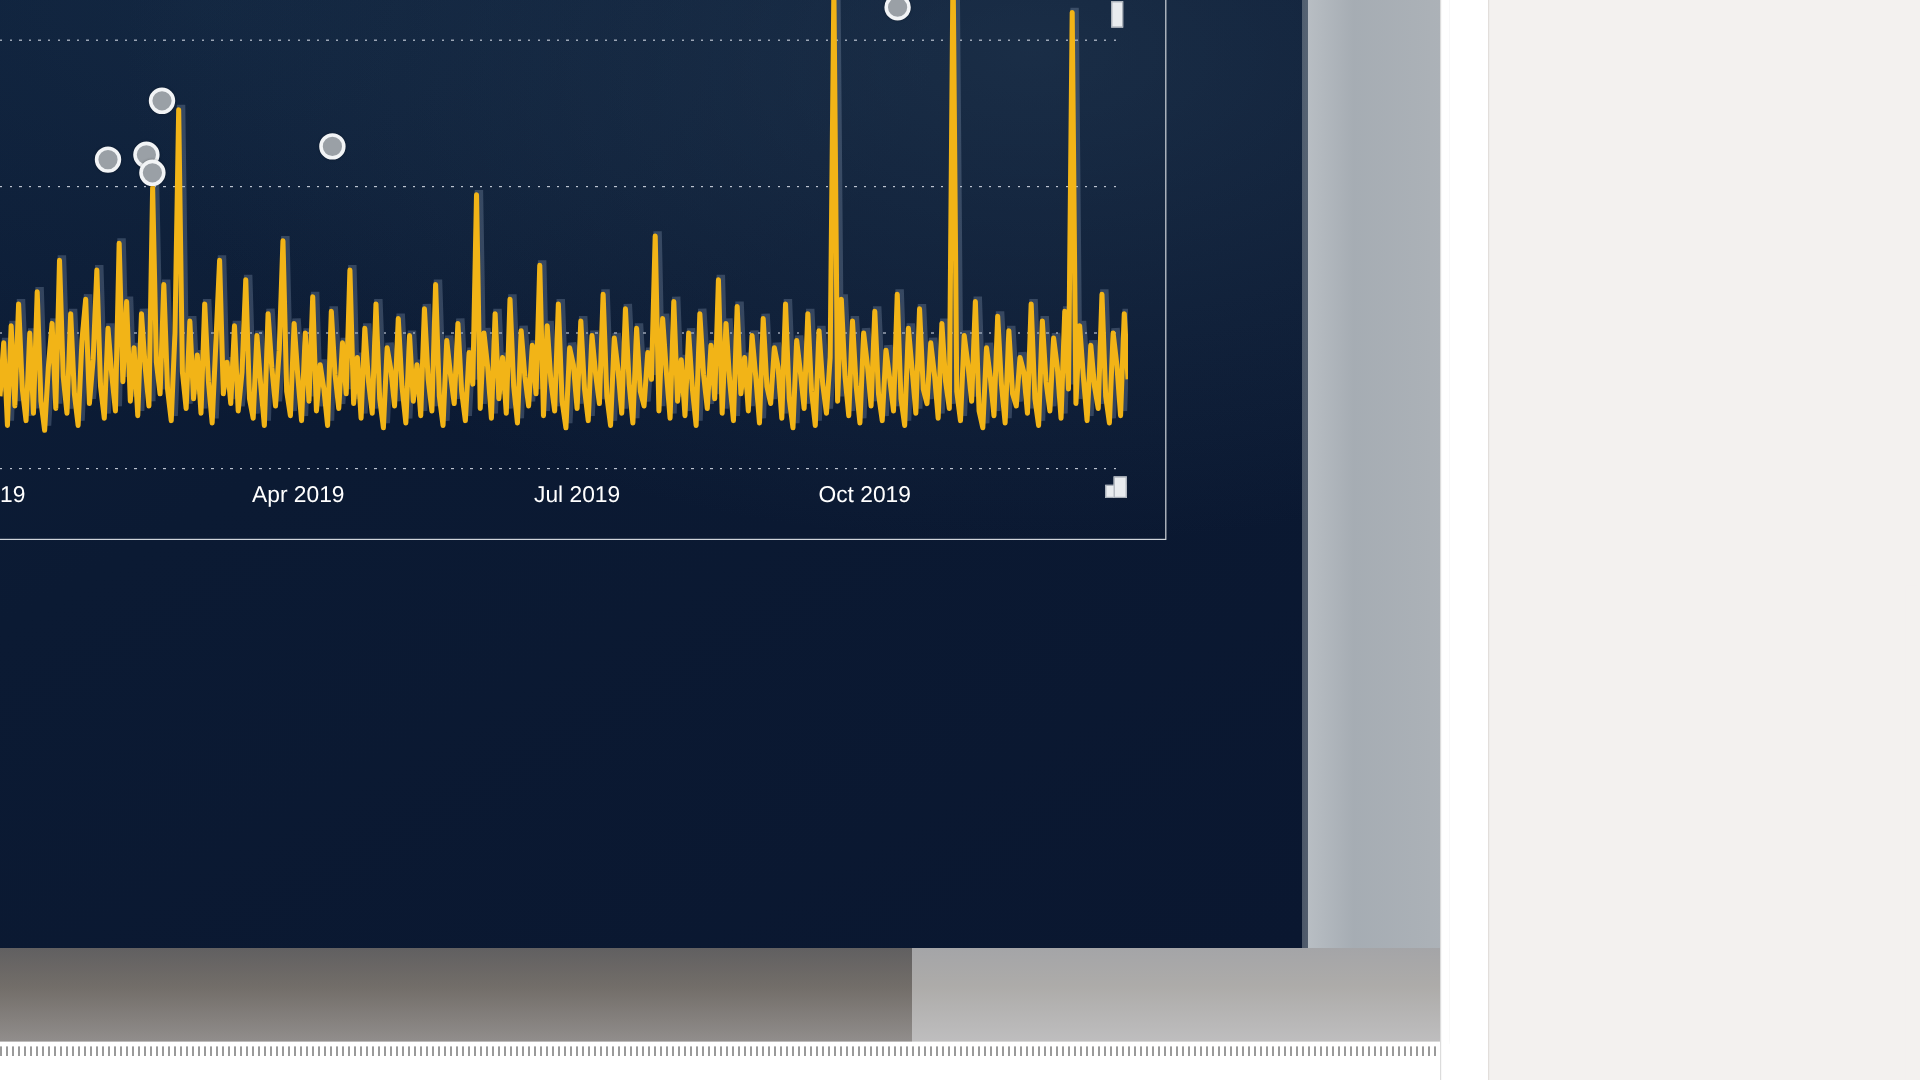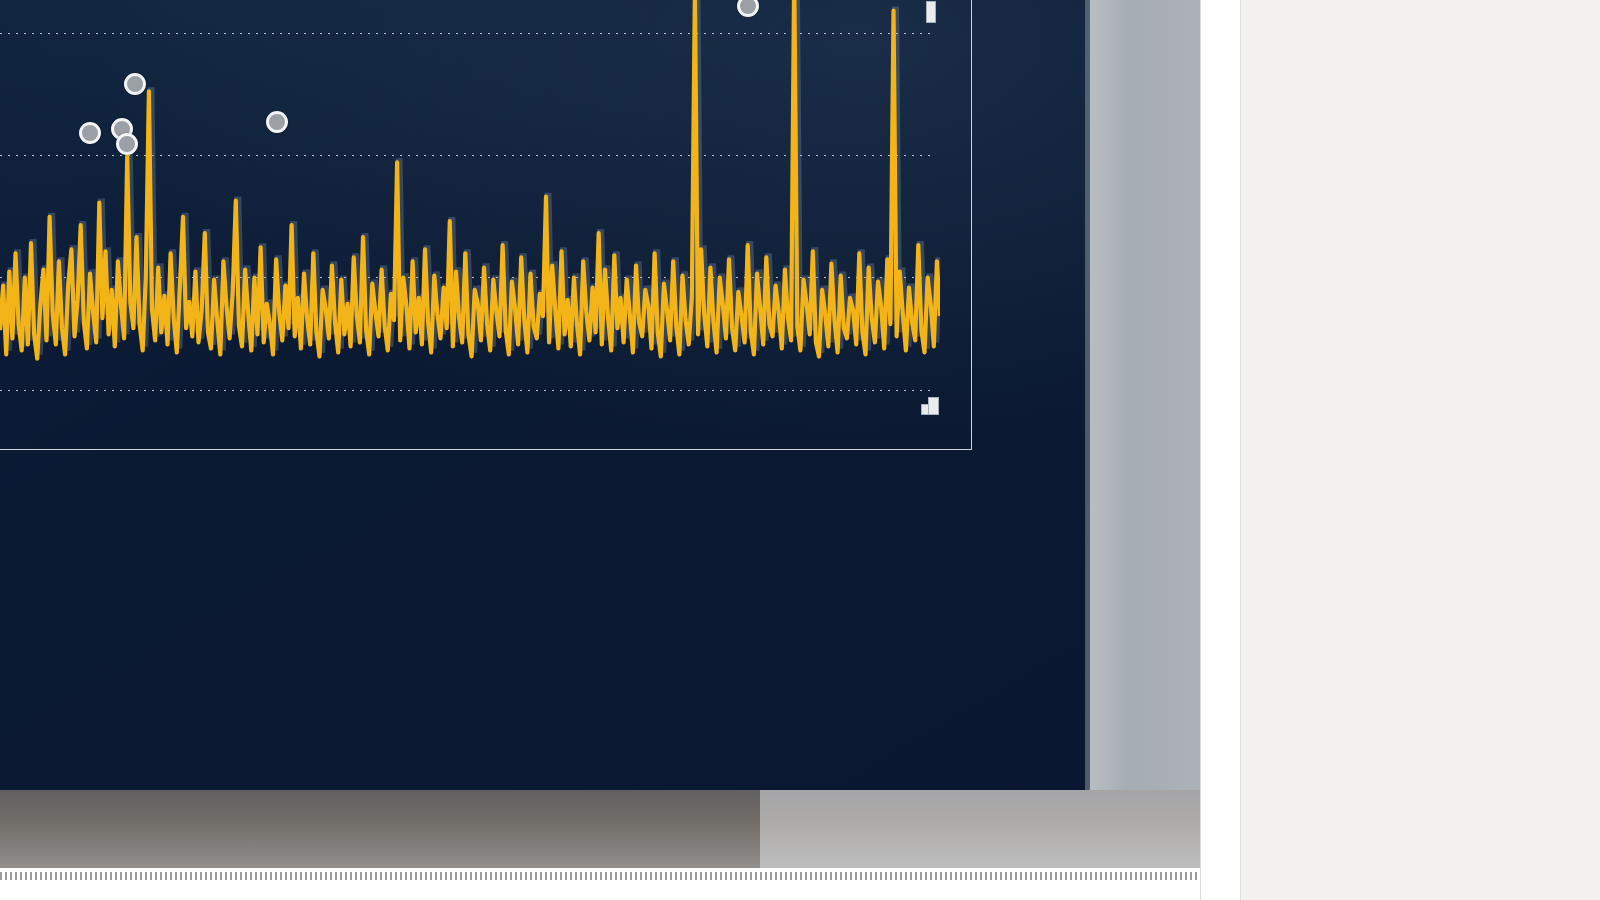--- a/index.html
+++ b/index.html
@@ -149,20 +149,26 @@
 
       <div id="anomaly-layer">
           <div class="anomaly-dot" style="width: 22px; height: 22px; left: 79px; top: 122px; background: rgb(154, 160, 166); border-color: rgb(242, 244, 246);"></div>
           <div class="anomaly-dot" style="width: 22px; height: 22px; left: 111px; top: 118px; background: rgb(154, 160, 166); border-color: rgb(242, 244, 246);"></div>
           <div class="anomaly-dot" style="width: 22px; height: 22px; left: 116px; top: 133px; background: rgb(154, 160, 166); border-color: rgb(242, 244, 246);"></div>
           <div class="anomaly-dot" style="width: 22px; height: 22px; left: 124px; top: 73px; background: rgb(154, 160, 166); border-color: rgb(242, 244, 246);"></div>
           <div class="anomaly-dot" style="width: 22px; height: 22px; left: 266px; top: 111px; background: rgb(154, 160, 166); border-color: rgb(242, 244, 246);"></div>
           <div class="anomaly-dot" style="width: 22px; height: 22px; left: 737px; top: -5px; background: rgb(154, 160, 166); border-color: rgb(242, 244, 246);"></div>
         </div>
 
+      <div class="xaxis-labels" id="xaxis">
+          <span style="left: 0px;">19</span>
+          <span style="left: 210px;">Apr 2019</span>
+          <span style="left: 445px;">Jul 2019</span>
+          <span style="left: 682px;">Oct 2019</span>
+        </div>
 
       <div class="sel-frame">
         <div class="handle h-mid-right"></div>
         <div class="handle h-corner"></div>
       </div>
     </div>
 
     <div class="page-right-shadow"></div>
     <div class="desk-band-left"></div>
     <div class="desk-band" style="opacity:.55"></div>

